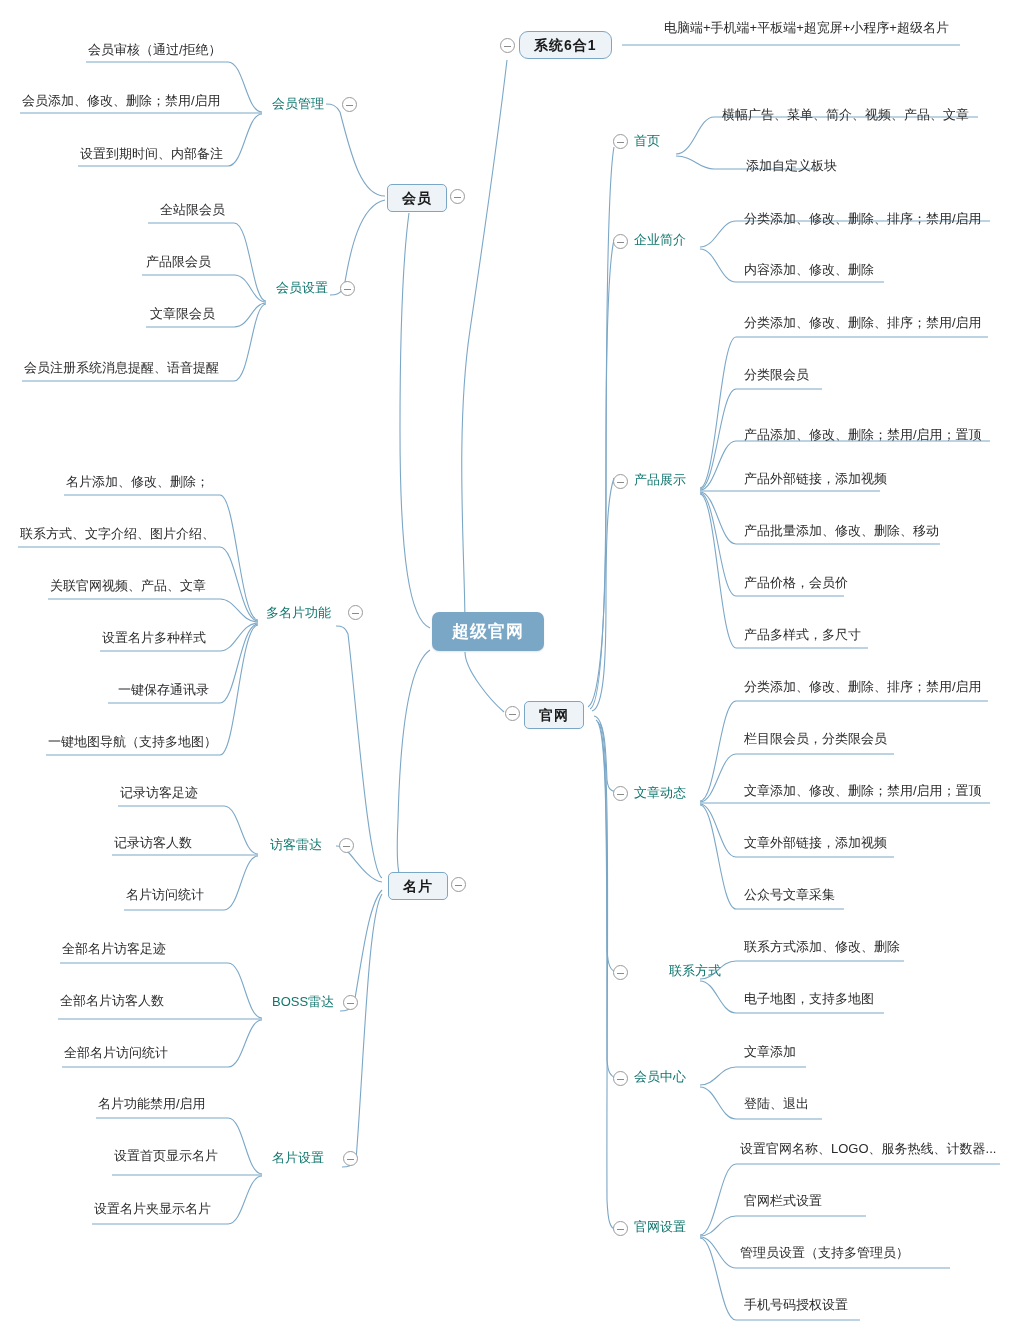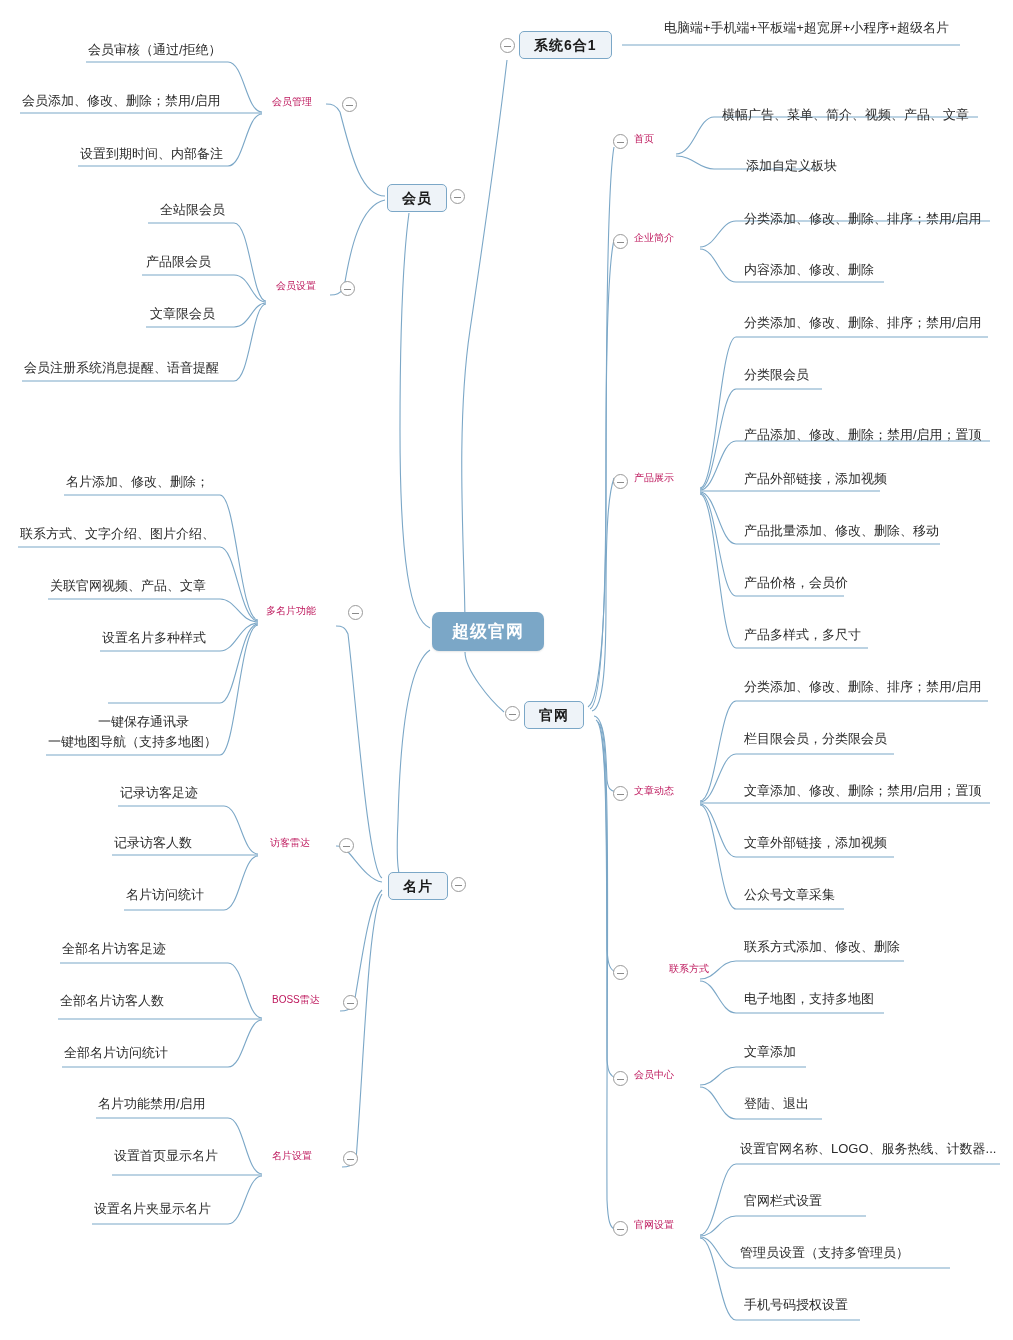--- a/index.html
+++ b/index.html
@@ -47,22 +47,22 @@
     border: 1px solid #7ba7c7;
     border-radius: 5px;
     color: #1a1a1a;
     font-weight: bold;
     font-size: 14px;
     padding: 6px 14px;
     letter-spacing: 1px;
   }
   
   .l2 {
-    color: #be185d;
-    font-size: 10px;
+    color: #0f766e;
+    font-size: 13px;
     padding-bottom: 3px;
   }
   
   .leaf {
     color: #2b2b2b;
     font-size: 13px;
     padding-bottom: 3px;
   }
   
   .toggle {
@@ -180,21 +180,21 @@
       <path d="M700,1235 C716,1235 720,1164 736,1164 L1000,1164"></path>
       <path d="M700,1236 C716,1236 720,1216 736,1216 L866,1216"></path>
       <path d="M700,1237 C716,1237 720,1268 736,1268 L950,1268"></path>
       <path d="M700,1238 C716,1238 720,1320 736,1320 L860,1320"></path>
 
     </g>
   </svg>
 
   <div class="node root" style="left:432px; top:612px;">超级官网</div>
 
-  <div class="node l1" style="left:519px; top:31px;">系统6合1</div>
+  <div class="node l1" style="left:519px; top:31px;border-radius:9px;">系统6合1</div>
   <div class="toggle" style="left:500px; top:38px;"></div>
   <div class="node leaf" style="left:664px; top:21px;">电脑端+手机端+平板端+超宽屏+小程序+超级名片</div>
 
   <div class="node l1" style="left:387px; top:184px;">会员</div>
   <div class="toggle" style="left:450px; top:189px;"></div>
 
   <div class="node l2" style="left:272px; top:97px;">会员管理</div>
   <div class="toggle" style="left:342px; top:97px;"></div>
   <div class="node leaf" style="left:88px; top:43px;">会员审核（通过/拒绝）</div>
   <div class="node leaf" style="left:22px; top:94px;">会员添加、修改、删除；禁用/启用</div>
@@ -209,21 +209,21 @@
 
   <div class="node l1" style="left:388px; top:872px;">名片</div>
   <div class="toggle" style="left:451px; top:877px;"></div>
 
   <div class="node l2" style="left:266px; top:606px;">多名片功能</div>
   <div class="toggle" style="left:348px; top:605px;"></div>
   <div class="node leaf" style="left:66px; top:475px;">名片添加、修改、删除；</div>
   <div class="node leaf" style="left:20px; top:527px;">联系方式、文字介绍、图片介绍、</div>
   <div class="node leaf" style="left:50px; top:579px;">关联官网视频、产品、文章</div>
   <div class="node leaf" style="left:102px; top:631px;">设置名片多种样式</div>
-  <div class="node leaf" style="left:98px; top:683px;margin-top:32px;">一键保存通讯录</div>
+  <div class="node leaf" style="left:118px; top:683px;">一键保存通讯录</div>
   <div class="node leaf" style="left:48px; top:735px;">一键地图导航（支持多地图）</div>
 
   <div class="node l2" style="left:270px; top:838px;">访客雷达</div>
   <div class="toggle" style="left:339px; top:838px;"></div>
   <div class="node leaf" style="left:120px; top:786px;">记录访客足迹</div>
   <div class="node leaf" style="left:114px; top:836px;">记录访客人数</div>
   <div class="node leaf" style="left:126px; top:888px;">名片访问统计</div>
 
   <div class="node l2" style="left:272px; top:995px;">BOSS雷达</div>
   <div class="toggle" style="left:343px; top:995px;"></div>

